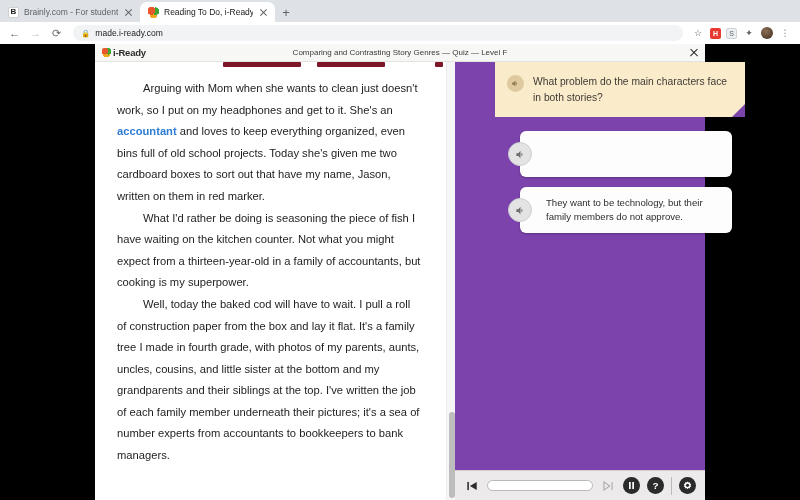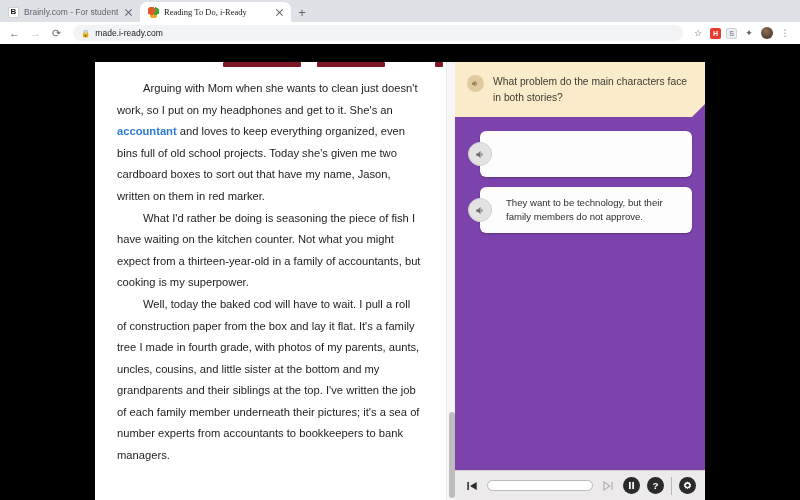--- a/index.html
+++ b/index.html
@@ -20,21 +20,21 @@
     position:absolute; top:0; left:0; width:800px; height:22px;
     display:flex; align-items:flex-end;
   }
   .tab {
     height:20px; display:flex; align-items:center; gap:5px;
     padding:0 6px 0 8px; font-size:8.5px; color:#3c4043;
     border-radius:7px 7px 0 0; position:relative;
     white-space:nowrap; overflow:hidden;
   }
   .tab.inactive { background:#dee1e6; width:140px; color:#5f6368; }
-  .tab.active { background:#fff; width:151px; color:#202124;font-family:Liberation Serif, serif; }
+  .tab.active { background:#fff; width:135px; color:#202124; }
   .tab-favicon { width:11px; height:11px; flex:0 0 11px; border-radius:2px; }
   .fav-brainly {
     background:#fff; border:1px solid #d0d0d0; border-radius:2px;
     display:flex; align-items:center; justify-content:center;
     font-size:8px; font-weight:700; color:#1b1b1b; line-height:1;
   }
   .fav-iready {
     background: radial-gradient(circle at 30% 35%, #e8582b 0 38%, transparent 39%),
                 radial-gradient(circle at 70% 38%, #3fa535 0 36%, transparent 37%),
                 radial-gradient(circle at 50% 72%, #f0a81e 0 38%, transparent 39%),
@@ -135,20 +135,21 @@
   }
   .panel-thumb {
     position:absolute; left:1.5px; top:350px; width:6px; height:86px;
     background:#bdbdbd; border-radius:3px; cursor:pointer;
   }
 
   
   .quiz-panel {
     position:absolute; top:18px; left:455px; width:250px; height:438px;
     background:#7b43ab;
+    padding-left:40px;
   }
   .q-banner {
     position:relative; width:250px; min-height:54px; background:#faeccb;
     display:flex; align-items:flex-start; gap:9px; padding:12px 16px 12px 12px;
   }
   .q-banner::after {
     content:""; position:absolute; right:0; bottom:0;
     border-width:0 0 13px 13px; border-style:solid;
     border-color:transparent transparent #7b43ab transparent;
   }
@@ -234,20 +235,28 @@
         <span class="ext-gray">S</span>
         <span class="tb-ico">✦</span>
         <span class="avatar-ico"></span>
         <span class="tb-ico">⋮</span>
       </div>
     </div>
   </div>
 
   <div class="app">
 
+    <div class="app-header">
+      <div class="logo">
+        <span class="logo-mark"></span>
+        <span class="logo-text">i-Ready</span>
+      </div>
+      <div class="lesson-title">Comparing and Contrasting Story Genres — Quiz — Level F</div>
+      <div class="close-x"></div>
+    </div>
 
     <div class="reading-panel">
       <div class="redacted-strip">
         <span style="left:128px; width:78px;"></span>
         <span style="left:222px; width:68px;"></span>
         <span style="left:340px; width:8px;"></span>
       </div>
 
       <div class="passage">
         <p><span>Arguing with Mom when she wants to clean just doesn't work, so I put on my headphones and get to it. She's an </span><span class="vocab-link">accountant</span><span> and loves to keep everything organized, even bins full of old school projects. Today she's given me two cardboard boxes to sort out that have my name, Jason, written on them in red marker.</span></p>

